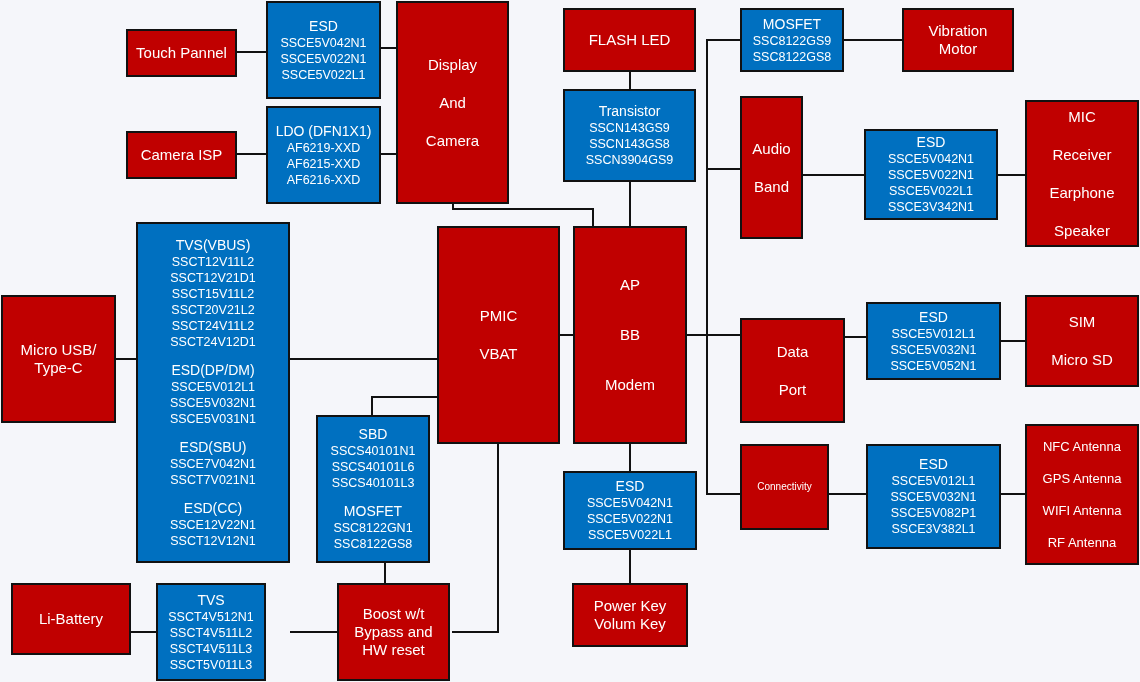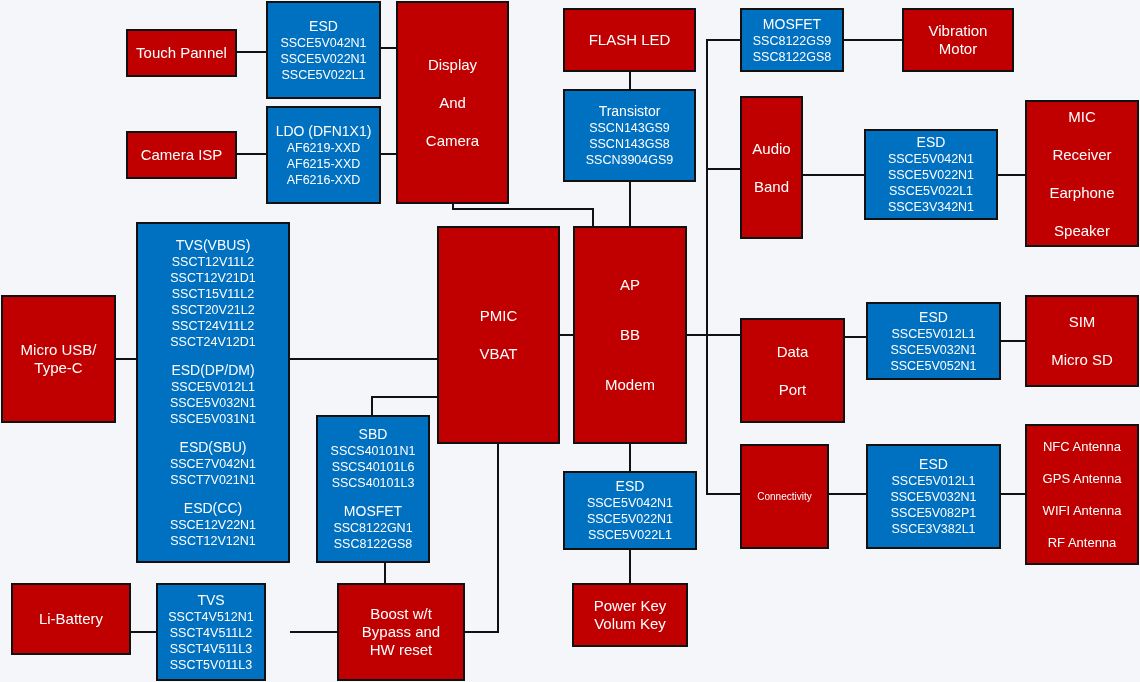--- a/index.html
+++ b/index.html
@@ -97,33 +97,33 @@
     <span class="ln">Modem</span>
   </div>
 <div class="box red spread" style="left:740px;top:282px;width:105px;height:105px;margin-top:36px;">
     <span class="ln">Data</span>
     <span class="ln">Port</span>
   </div>
 <div class="box red spread" style="left:1025px;top:295px;width:114px;height:92px;">
     <span class="ln">SIM</span>
     <span class="ln">Micro SD</span>
   </div>
-<div class="box red small" style="left:740px;top:444px;width:89px;height:105px;">
+<div class="box red small" style="left:740px;top:444px;width:89px;height:86px;">
     <span class="ln">Connectivity</span>
   </div>
 <div class="box red spread2" style="left:1025px;top:424px;width:114px;height:141px;">
     <span class="ln">NFC Antenna</span>
     <span class="ln">GPS Antenna</span>
     <span class="ln">WIFI Antenna</span>
     <span class="ln">RF Antenna</span>
   </div>
 <div class="box red" style="left:11px;top:583px;width:120px;height:72px;">
     <span class="ln">Li-Battery</span>
   </div>
-<div class="box red" style="left:337px;top:583px;width:128px;height:98px;text-align:right;">
+<div class="box red" style="left:337px;top:583px;width:113px;height:98px;text-align:right;">
     <span class="ln">Boost w/t</span>
     <span class="ln">Bypass and</span>
     <span class="ln">HW reset</span>
   </div>
 <div class="box red" style="left:572px;top:583px;width:116px;height:64px;">
     <span class="ln">Power Key</span>
     <span class="ln">Volum Key</span>
   </div>
 
 <div class="box blue" style="left:266px;top:1px;width:115px;height:98px;">

